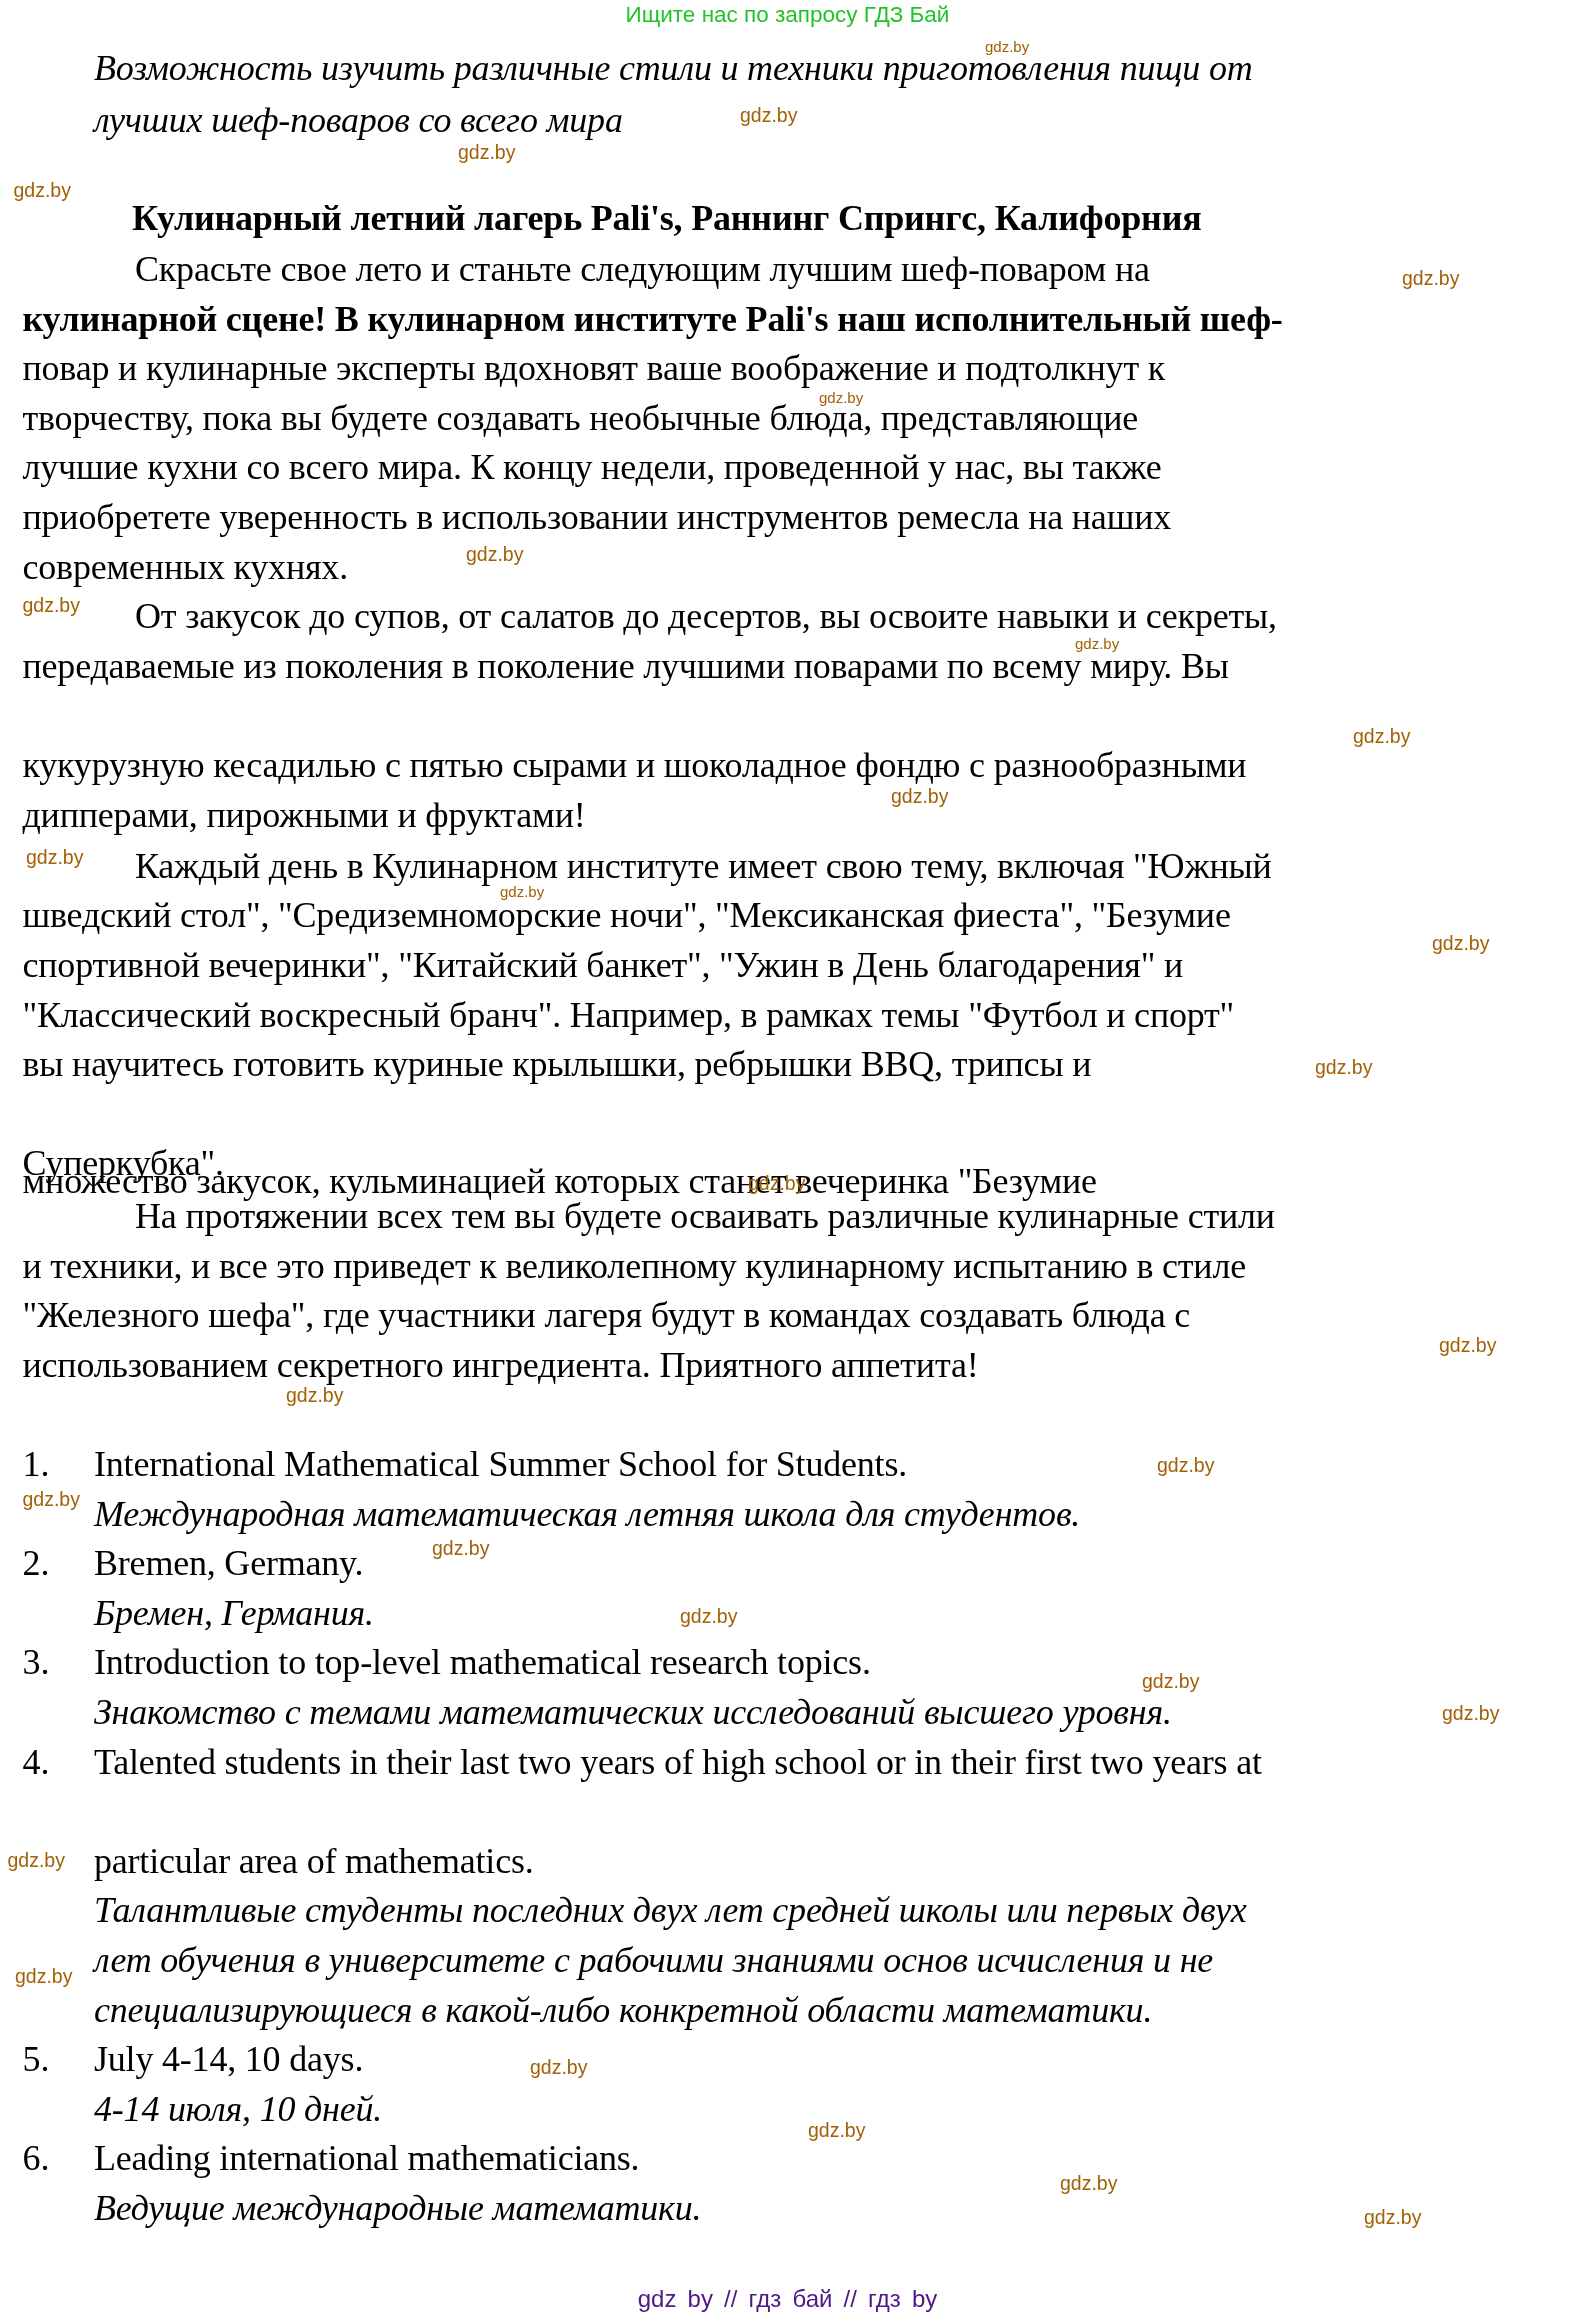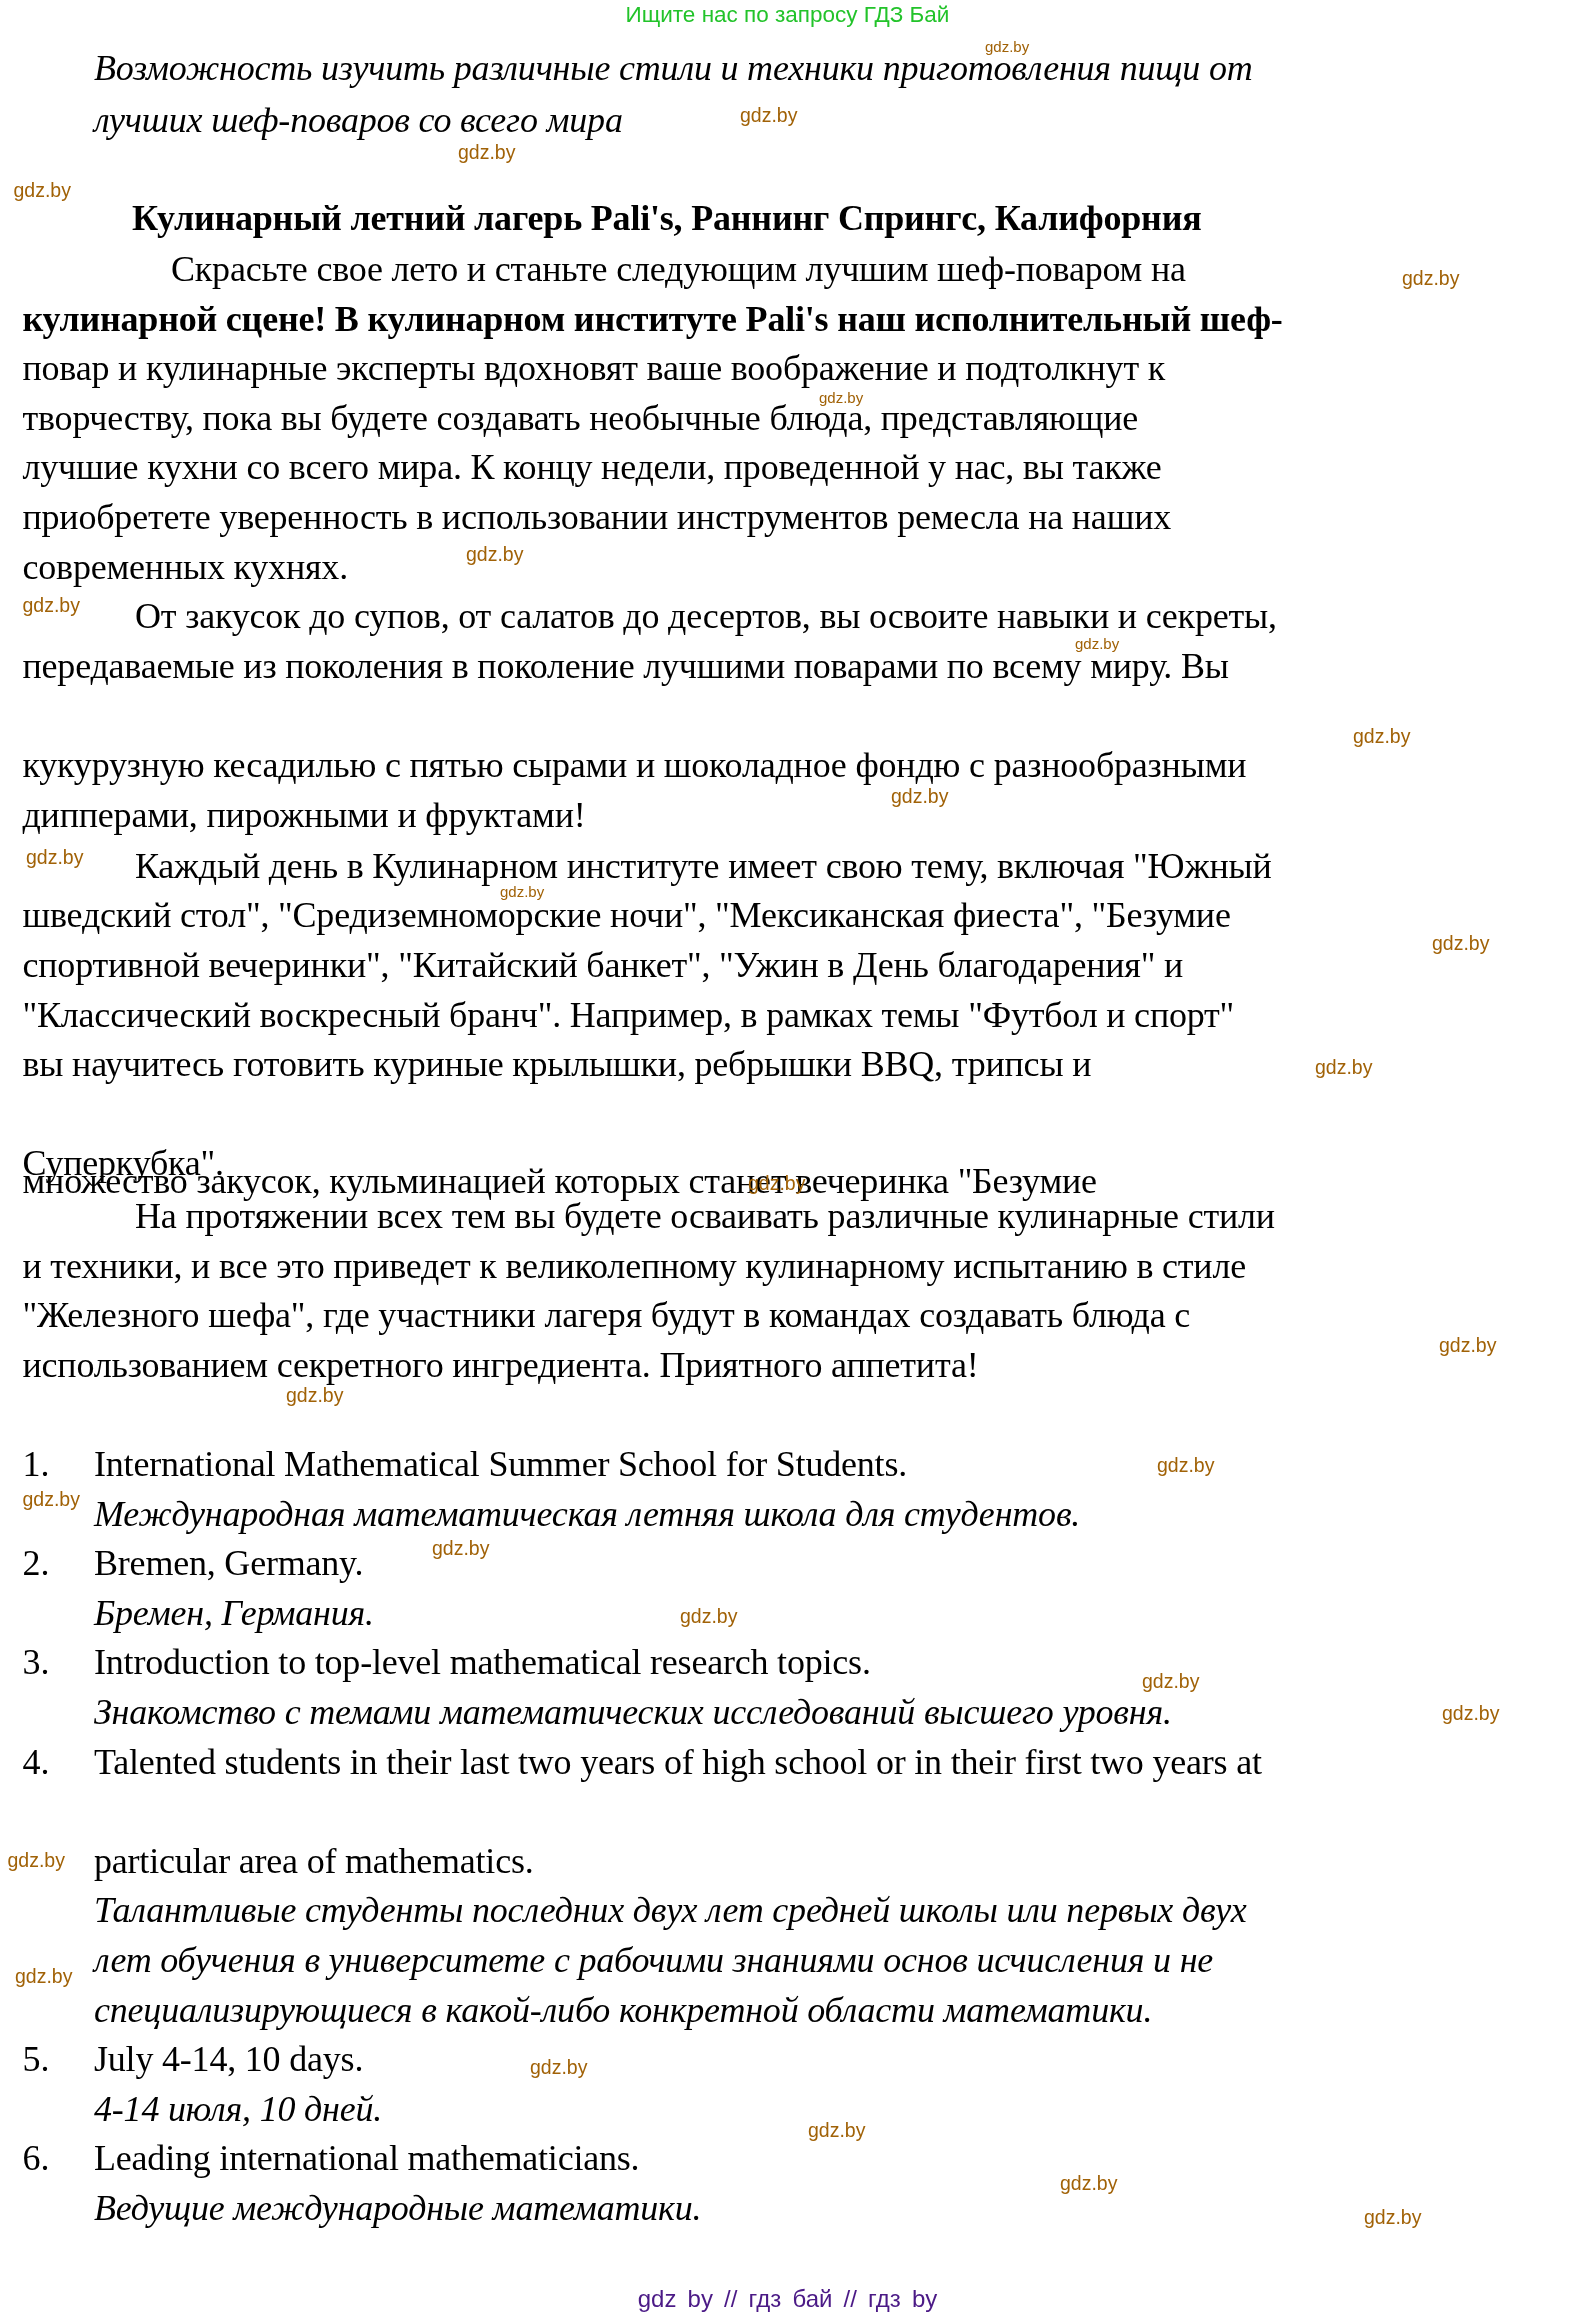--- a/index.html
+++ b/index.html
@@ -28,21 +28,21 @@
   <div class="wm small" style="left:985px; top:36px;">gdz.by</div>
   <div class="wm" style="left:740px; top:104px;">gdz.by</div>
   <div class="wm" style="left:458px; top:141px;">gdz.by</div>
   <div class="wm" style="left:13.5px; top:179px;">gdz.by</div>
 
   <div class="line it" style="left:94px; top:47px;">Возможность изучить различные стили и техники приготовления пищи от</div>
   <div class="line it" style="left:94px; top:99px;">лучших шеф-поваров со всего мира</div>
 
   <div class="line bold" style="left:132px; top:197px;">Кулинарный летний лагерь Pali's, Раннинг Спрингс, Калифорния</div>
 
-  <div class="line" style="left:135px; top:248px;margin-left:36px;">Скрасьте свое лето и станьте следующим лучшим шеф-поваром на</div>
+  <div class="line" style="left:135px; top:248px;">Скрасьте свое лето и станьте следующим лучшим шеф-поваром на</div>
   <div class="wm" style="left:1402px; top:267px;">gdz.by</div>
   <div class="line" style="left:22.5px; top:298px;font-weight:bold;">кулинарной сцене! В кулинарном институте Pali's наш исполнительный шеф-</div>
   <div class="line" style="left:22.5px; top:347px;">повар и кулинарные эксперты вдохновят ваше воображение и подтолкнут к</div>
   <div class="wm small" style="left:819px; top:387px;">gdz.by</div>
   <div class="line" style="left:22.5px; top:397px;">творчеству, пока вы будете создавать необычные блюда, представляющие</div>
   <div class="line" style="left:22.5px; top:446px;">лучшие кухни со всего мира. К концу недели, проведенной у нас, вы также</div>
   <div class="line" style="left:22.5px; top:496px;">приобретете уверенность в использовании инструментов ремесла на наших</div>
   <div class="line" style="left:22.5px; top:546px;">современных кухнях.</div>
   <div class="wm" style="left:466px; top:543px;">gdz.by</div>
 

